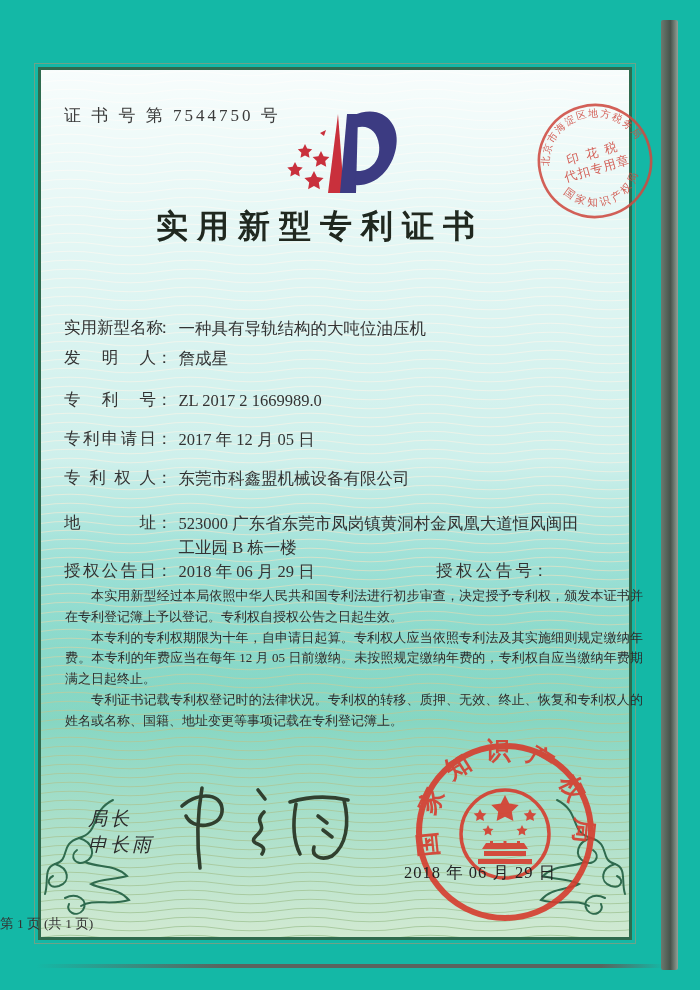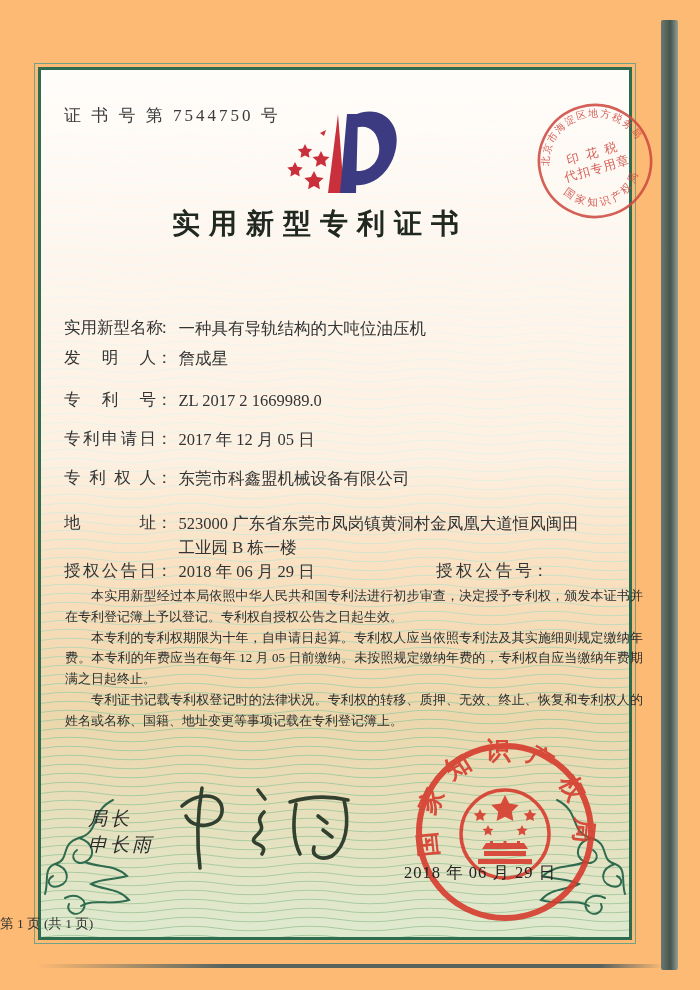--- a/index.html
+++ b/index.html
@@ -1,38 +1,38 @@
 <!DOCTYPE html>
 <html><head>
 <meta charset="utf-8">
 <style>
   html,body{margin:0;padding:0;background:#e9e9e7;}
   .page{
     position:relative;width:700px;height:990px;overflow:hidden;
-    background:#fdba74;
+    background:#14b8a6;
     font-family:"Liberation Serif","DejaVu Serif",serif;
     color:#2e2e2e;
   }
   
   .scan-edge-right{position:absolute;right:22px;top:20px;width:17px;height:950px;
     background:linear-gradient(to right,#6b7a70,#47534b 55%,#93a096);border-radius:2px;}
   .scan-edge-bottom{position:absolute;left:36px;top:964px;width:628px;height:4px;
     background:linear-gradient(to right,rgba(90,100,95,0),#5a645f 30%,#5a645f 90%,rgba(90,100,95,0));}
   
   .frame{position:absolute;left:34px;top:63px;width:602px;height:881px;
     border:1px solid #6fa287;box-sizing:border-box;padding:3px;}
   .frame-inner{width:100%;height:100%;border:3px solid #2f6b4e;box-sizing:border-box;}
   
   .guilloche{position:absolute;left:40px;top:69px;width:590px;height:869px;z-index:0;}
   .content{position:absolute;left:0;top:0;width:700px;height:990px;z-index:2;}
   .cert-no{position:absolute;left:64px;top:104px;font-size:17px;letter-spacing:3px;color:#3a3a3a;}
   .logo{position:absolute;left:268px;top:100px;}
   .tax-stamp{position:absolute;left:520px;top:86px;transform:rotate(-16deg);}
   .title{position:absolute;left:0;top:205px;width:640px;text-align:center;
-    font-size:28px;font-weight:bold;letter-spacing:9px;color:#20281f;}
+    font-size:32px;font-weight:bold;letter-spacing:9px;color:#20281f;}
   .frow{position:absolute;left:64px;font-size:16.5px;color:#333;display:flex;}
   .flabel{display:inline-block;width:92px;text-align:justify;text-align-last:justify;white-space:nowrap;}
   .fcolon{display:inline-block;margin-right:6px;}
   .fvalue{white-space:pre-line;max-width:470px;line-height:1.45;}
   .grant-right{position:absolute;left:372px;top:0;display:flex;font-size:16.5px;}
   .grant-right .flabel{width:96px;}
   .body-text{position:absolute;left:65px;top:586px;width:578px;
     font-size:13px;line-height:1.6;text-align:justify;color:#2d2d2d;}
   .body-text p{margin:0;text-indent:2em;}
   .officer{position:absolute;left:88px;top:806px;font-size:19px;letter-spacing:3px;color:#2b2b2b;}

